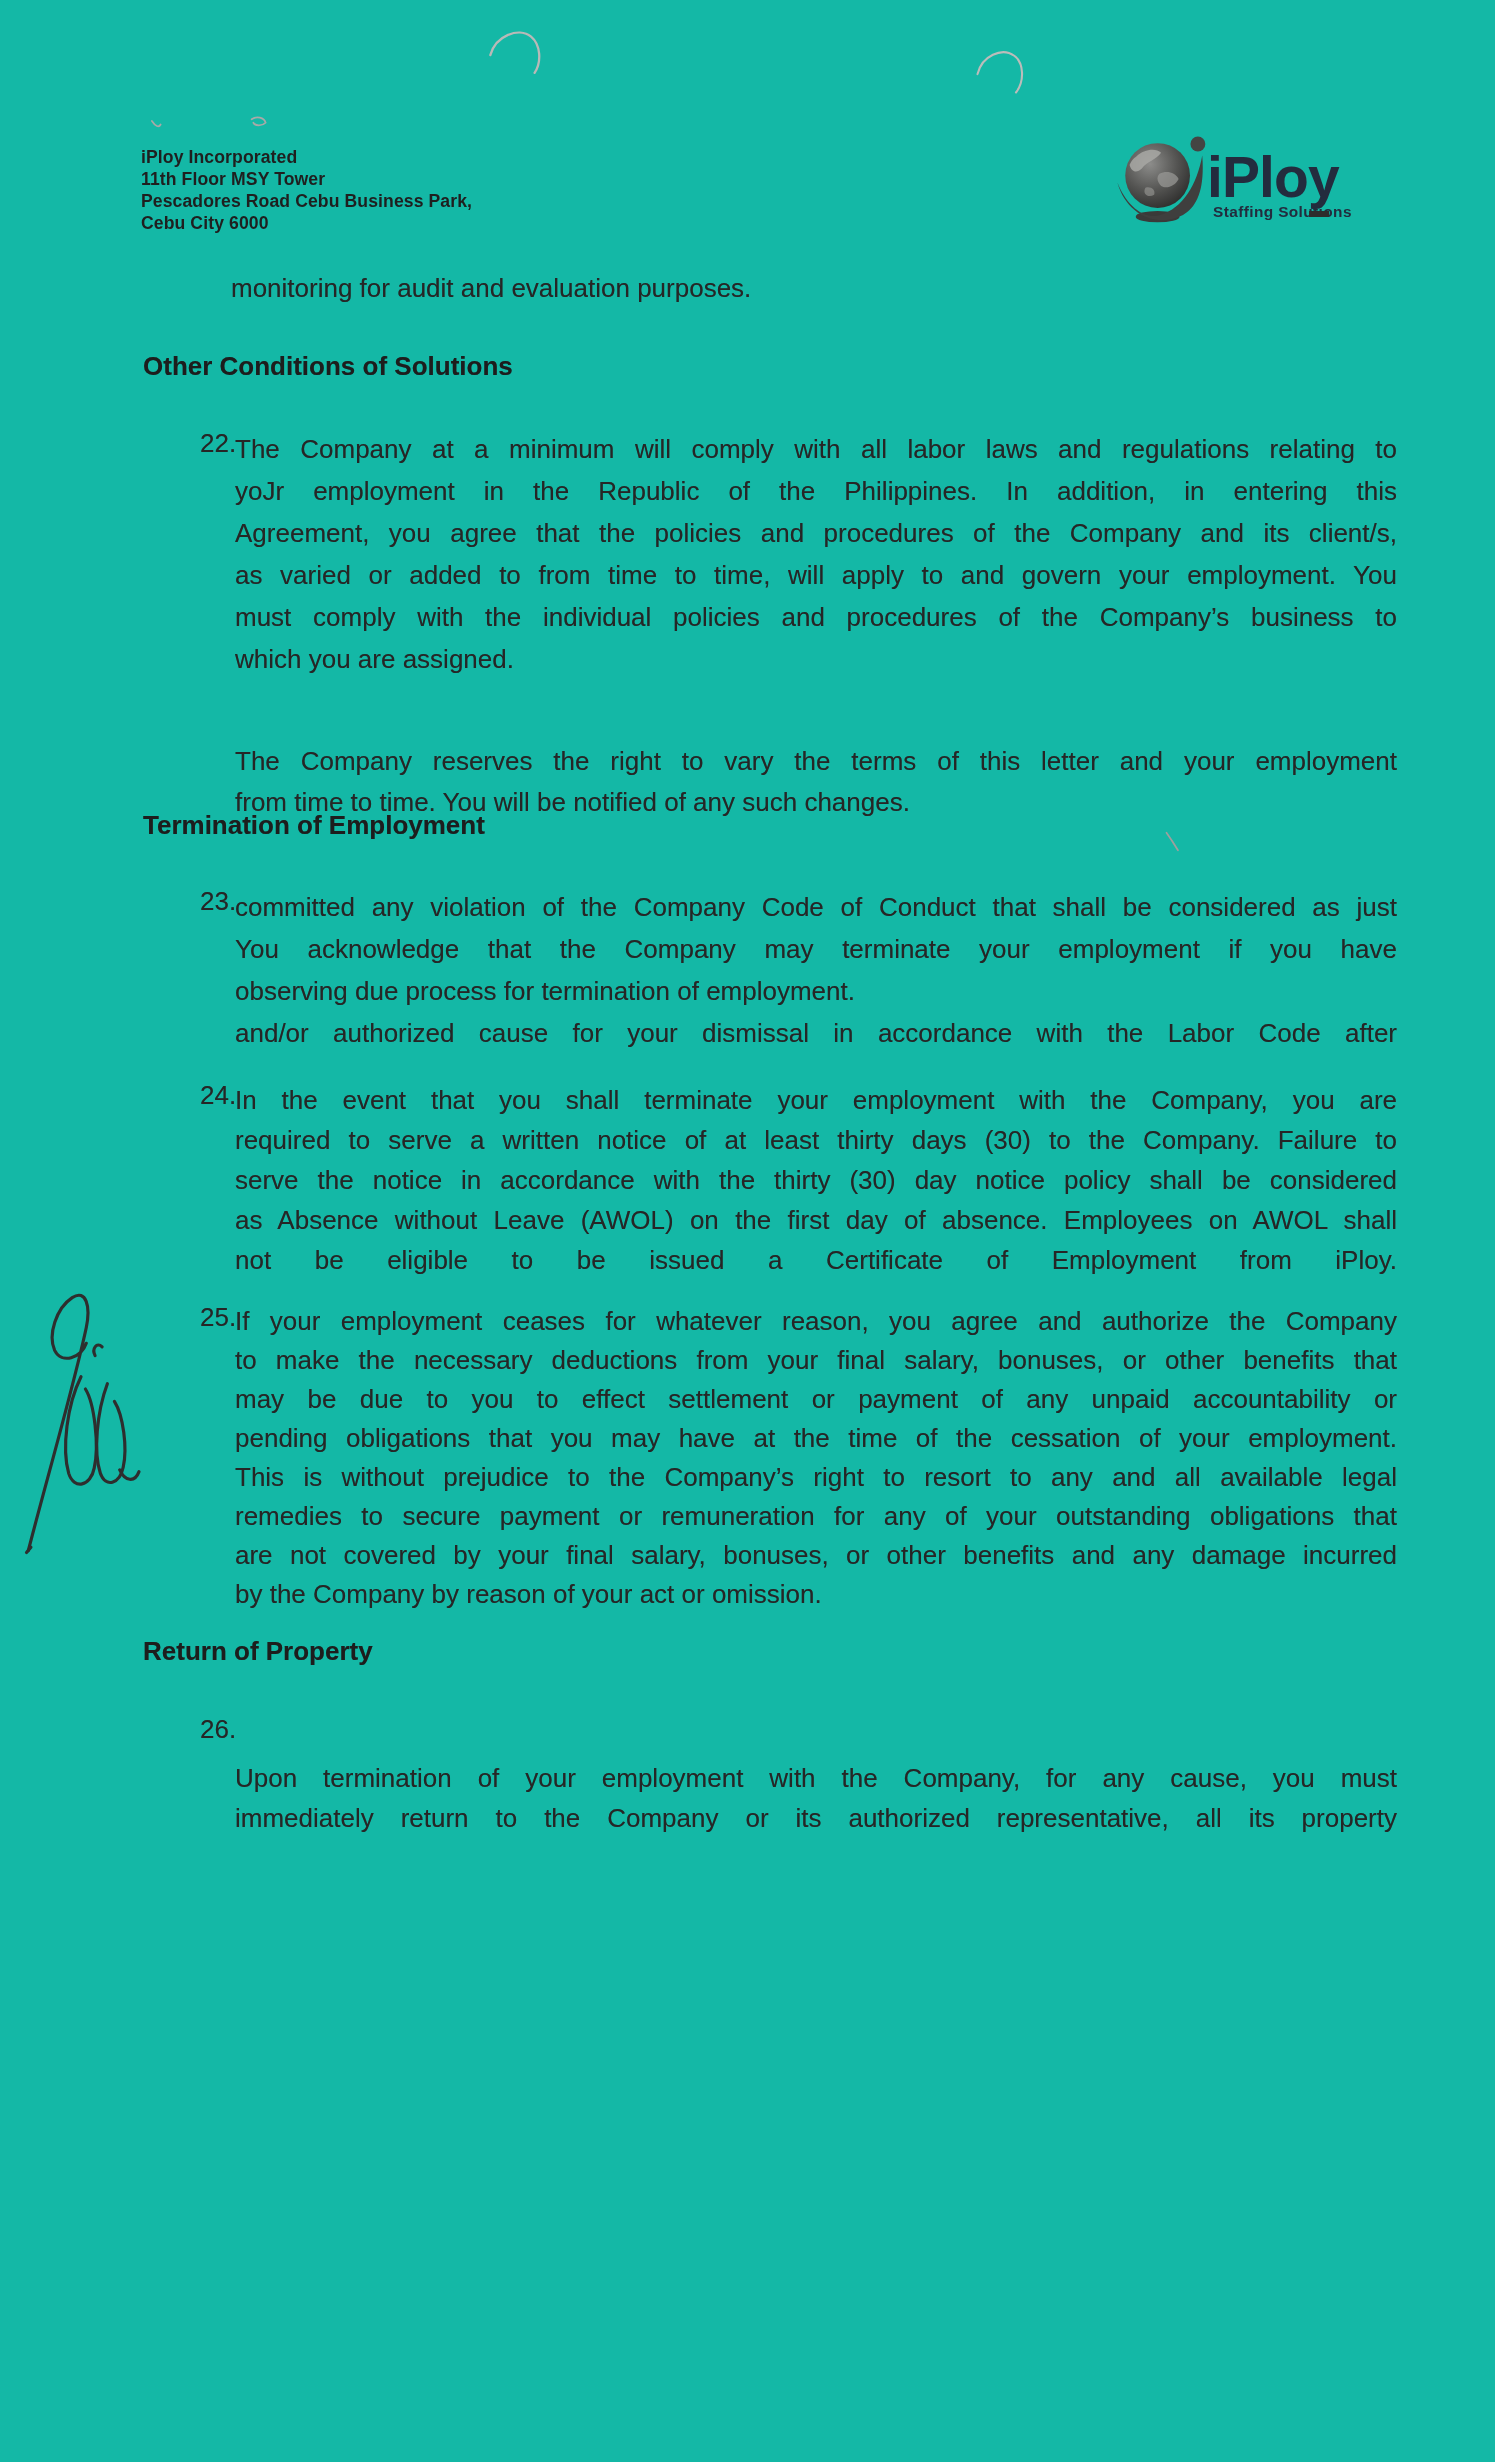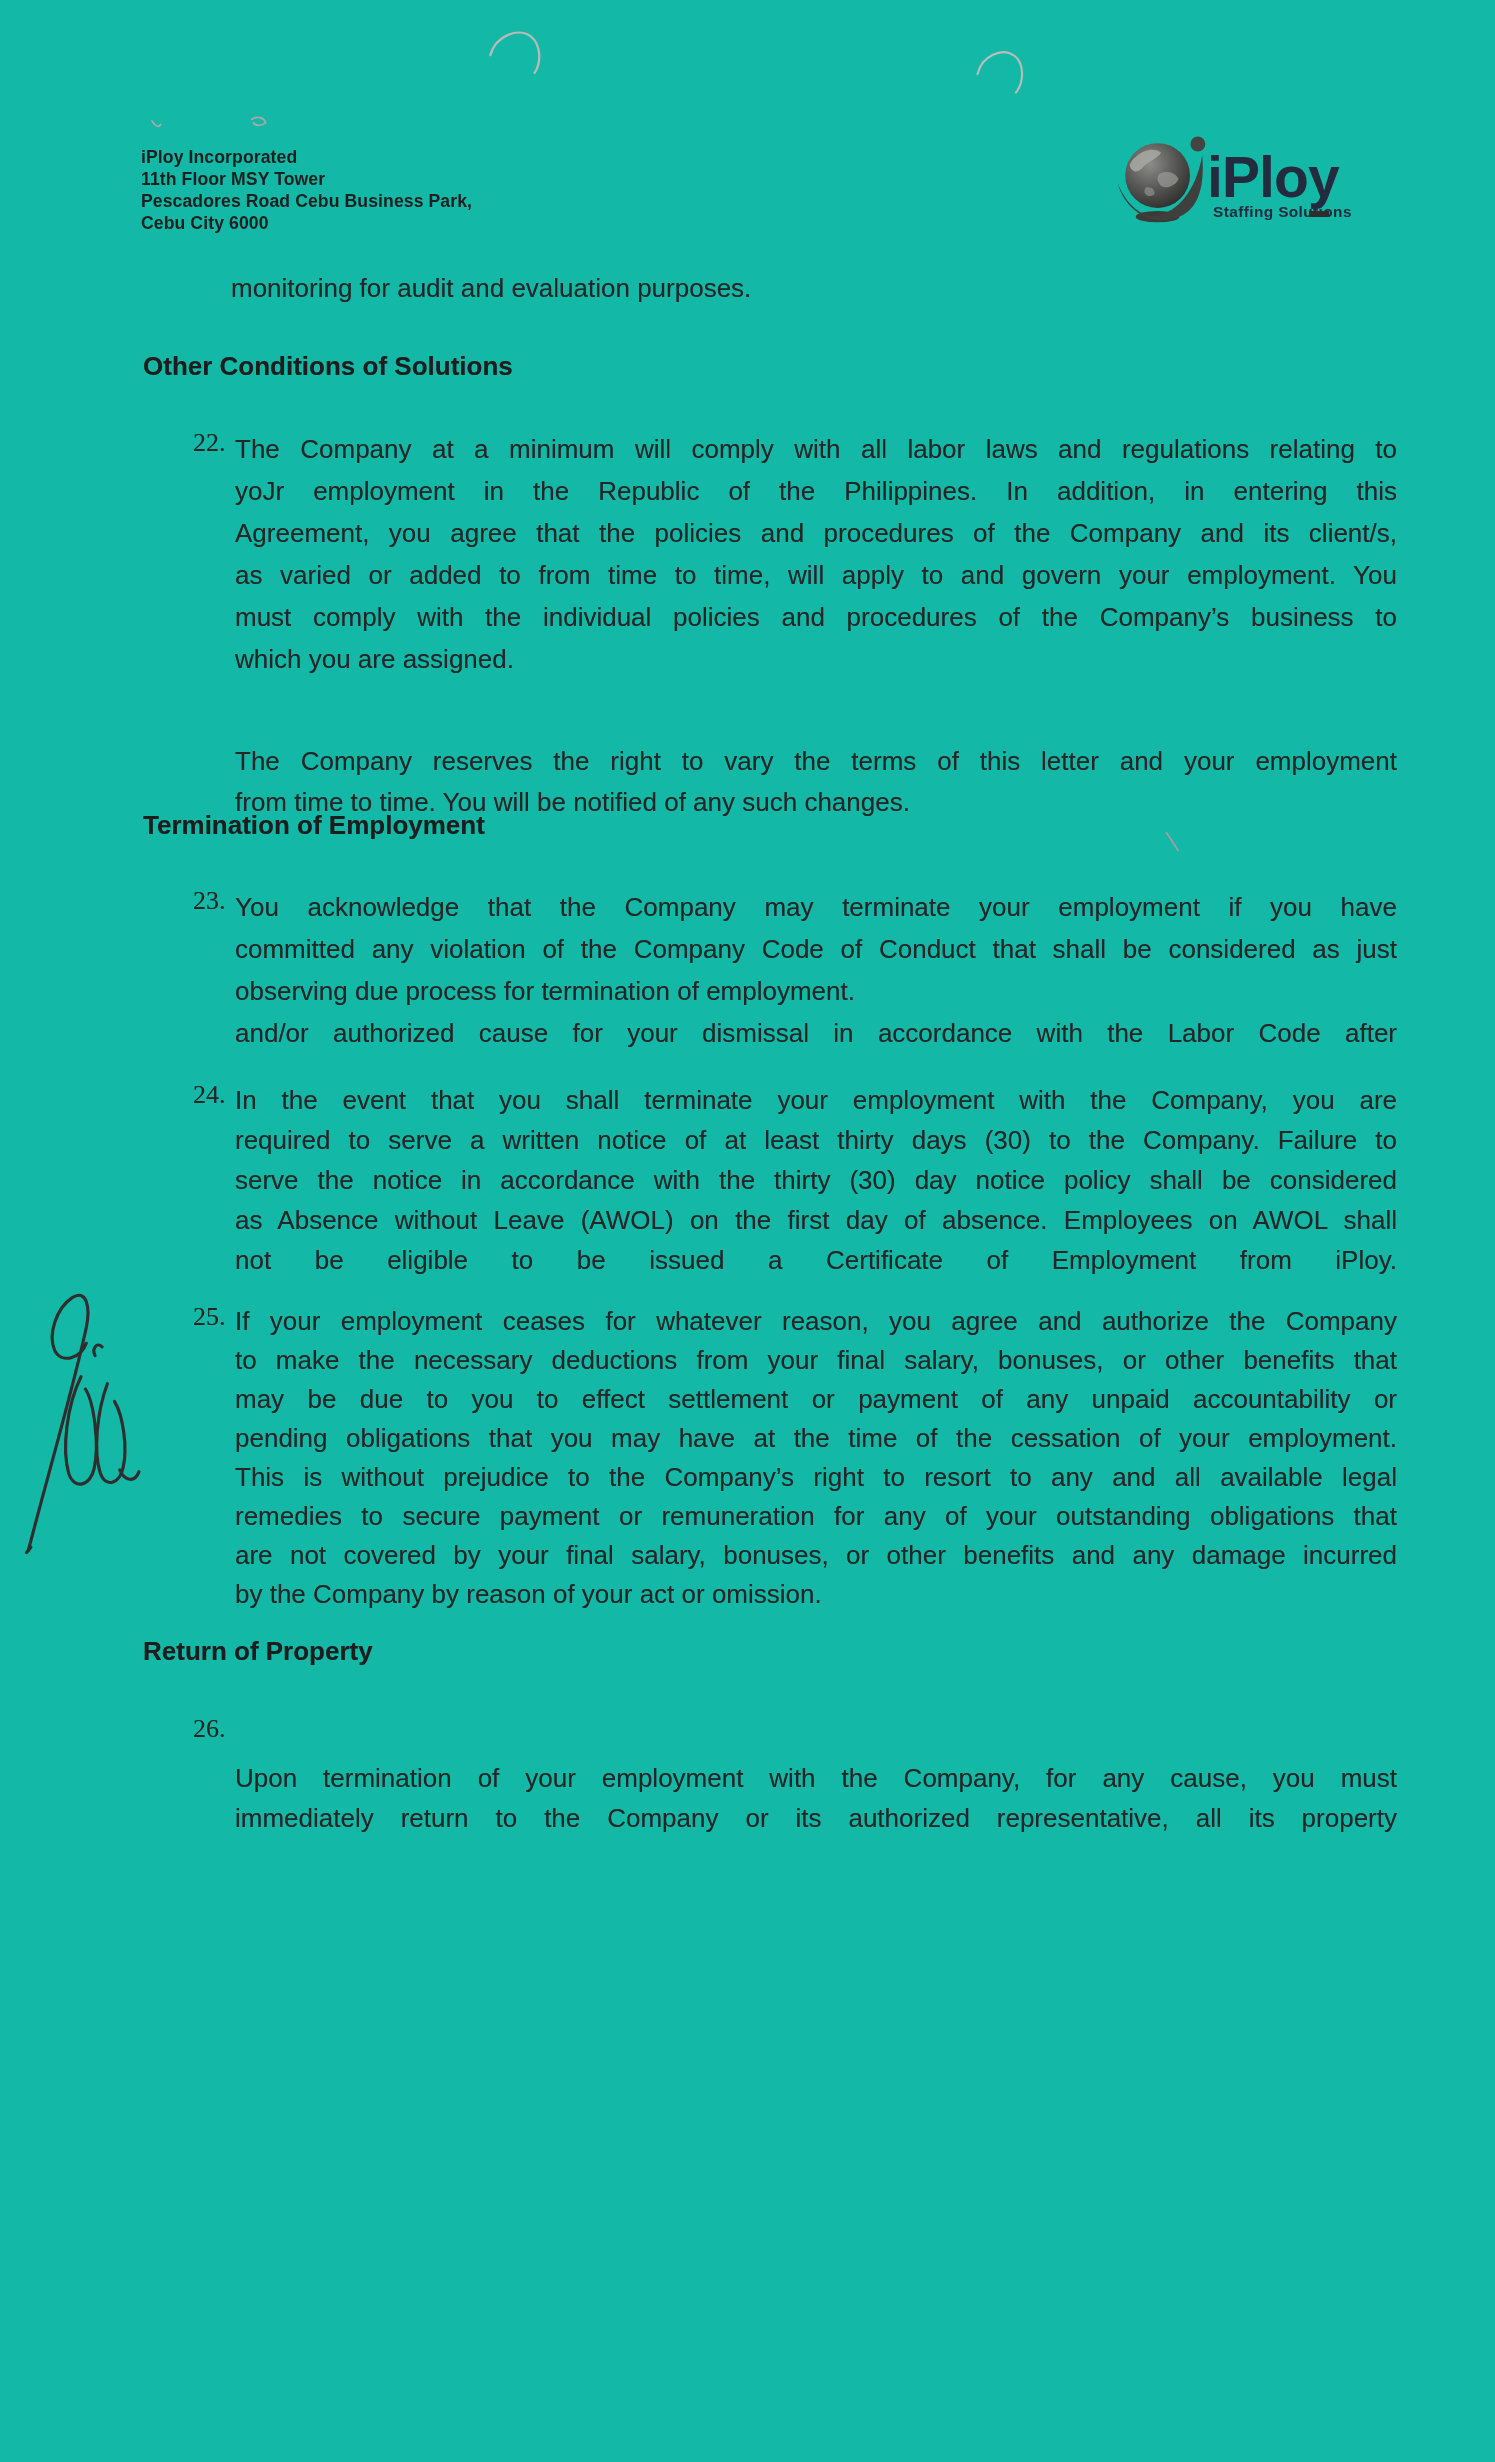--- a/index.html
+++ b/index.html
@@ -41,21 +41,21 @@
   .bodytext { font-size:26px; color:#262626; text-shadow:0 0 0.4px rgba(40,40,40,0.4); }
   .continuation {
     position:absolute; left:231px; top:273px;
   }
   .sec-heading {
     position:absolute; left:143px;
     font-size:26px; font-weight:bold; color:#1d1d1d;
     text-shadow:0 0 0.4px rgba(30,30,30,0.45);
   }
   .clause-number {
-    position:absolute; left:193px; width:44px;font-family:Liberation Serif, serif;
+    position:absolute; left:200px; width:44px;
   }
   .lines-block {
     position:absolute; left:235px; width:1162px;
   }
   .jline {
     text-align:justify;
     text-align-last:justify;
     line-height:var(--lh);
     height:var(--lh);
     white-space:normal;
@@ -126,22 +126,22 @@
 
   <div class="bodytext lines-block" style="top:741px; --lh:41px;">
       <div class="jline">The Company reserves the right to vary the terms of this letter and your employment</div>
       <div class="jline last">from time to time. You will be notified of any such changes.</div>
     </div>
 
   <div class="sec-heading" style="top:810px;">Termination of Employment</div>
 
   <div class="bodytext clause-number" style="top:886px;">23.</div>
   <div class="bodytext lines-block" style="top:886px; --lh:42px;">
+      <div class="jline">committed any violation of the Company Code of Conduct that shall be considered as just</div>
       <div class="jline">You acknowledge that the Company may terminate your employment if you have</div>
-      <div class="jline">committed any violation of the Company Code of Conduct that shall be considered as just</div>
       <div class="jline last">observing due process for termination of employment.</div>
       <div class="jline">and/or authorized cause for your dismissal in accordance with the Labor Code after</div>
     </div>
 
   <div class="bodytext clause-number" style="top:1080px;">24.</div>
   <div class="bodytext lines-block" style="top:1080px; --lh:40px;">
       <div class="jline">In the event that you shall terminate your employment with the Company, you are</div>
       <div class="jline">required to serve a written notice of at least thirty days (30) to the Company.  Failure to</div>
       <div class="jline">serve the notice in accordance with the thirty (30) day notice policy shall be considered</div>
       <div class="jline">as Absence without Leave (AWOL) on the first day of absence.  Employees on AWOL shall</div>

